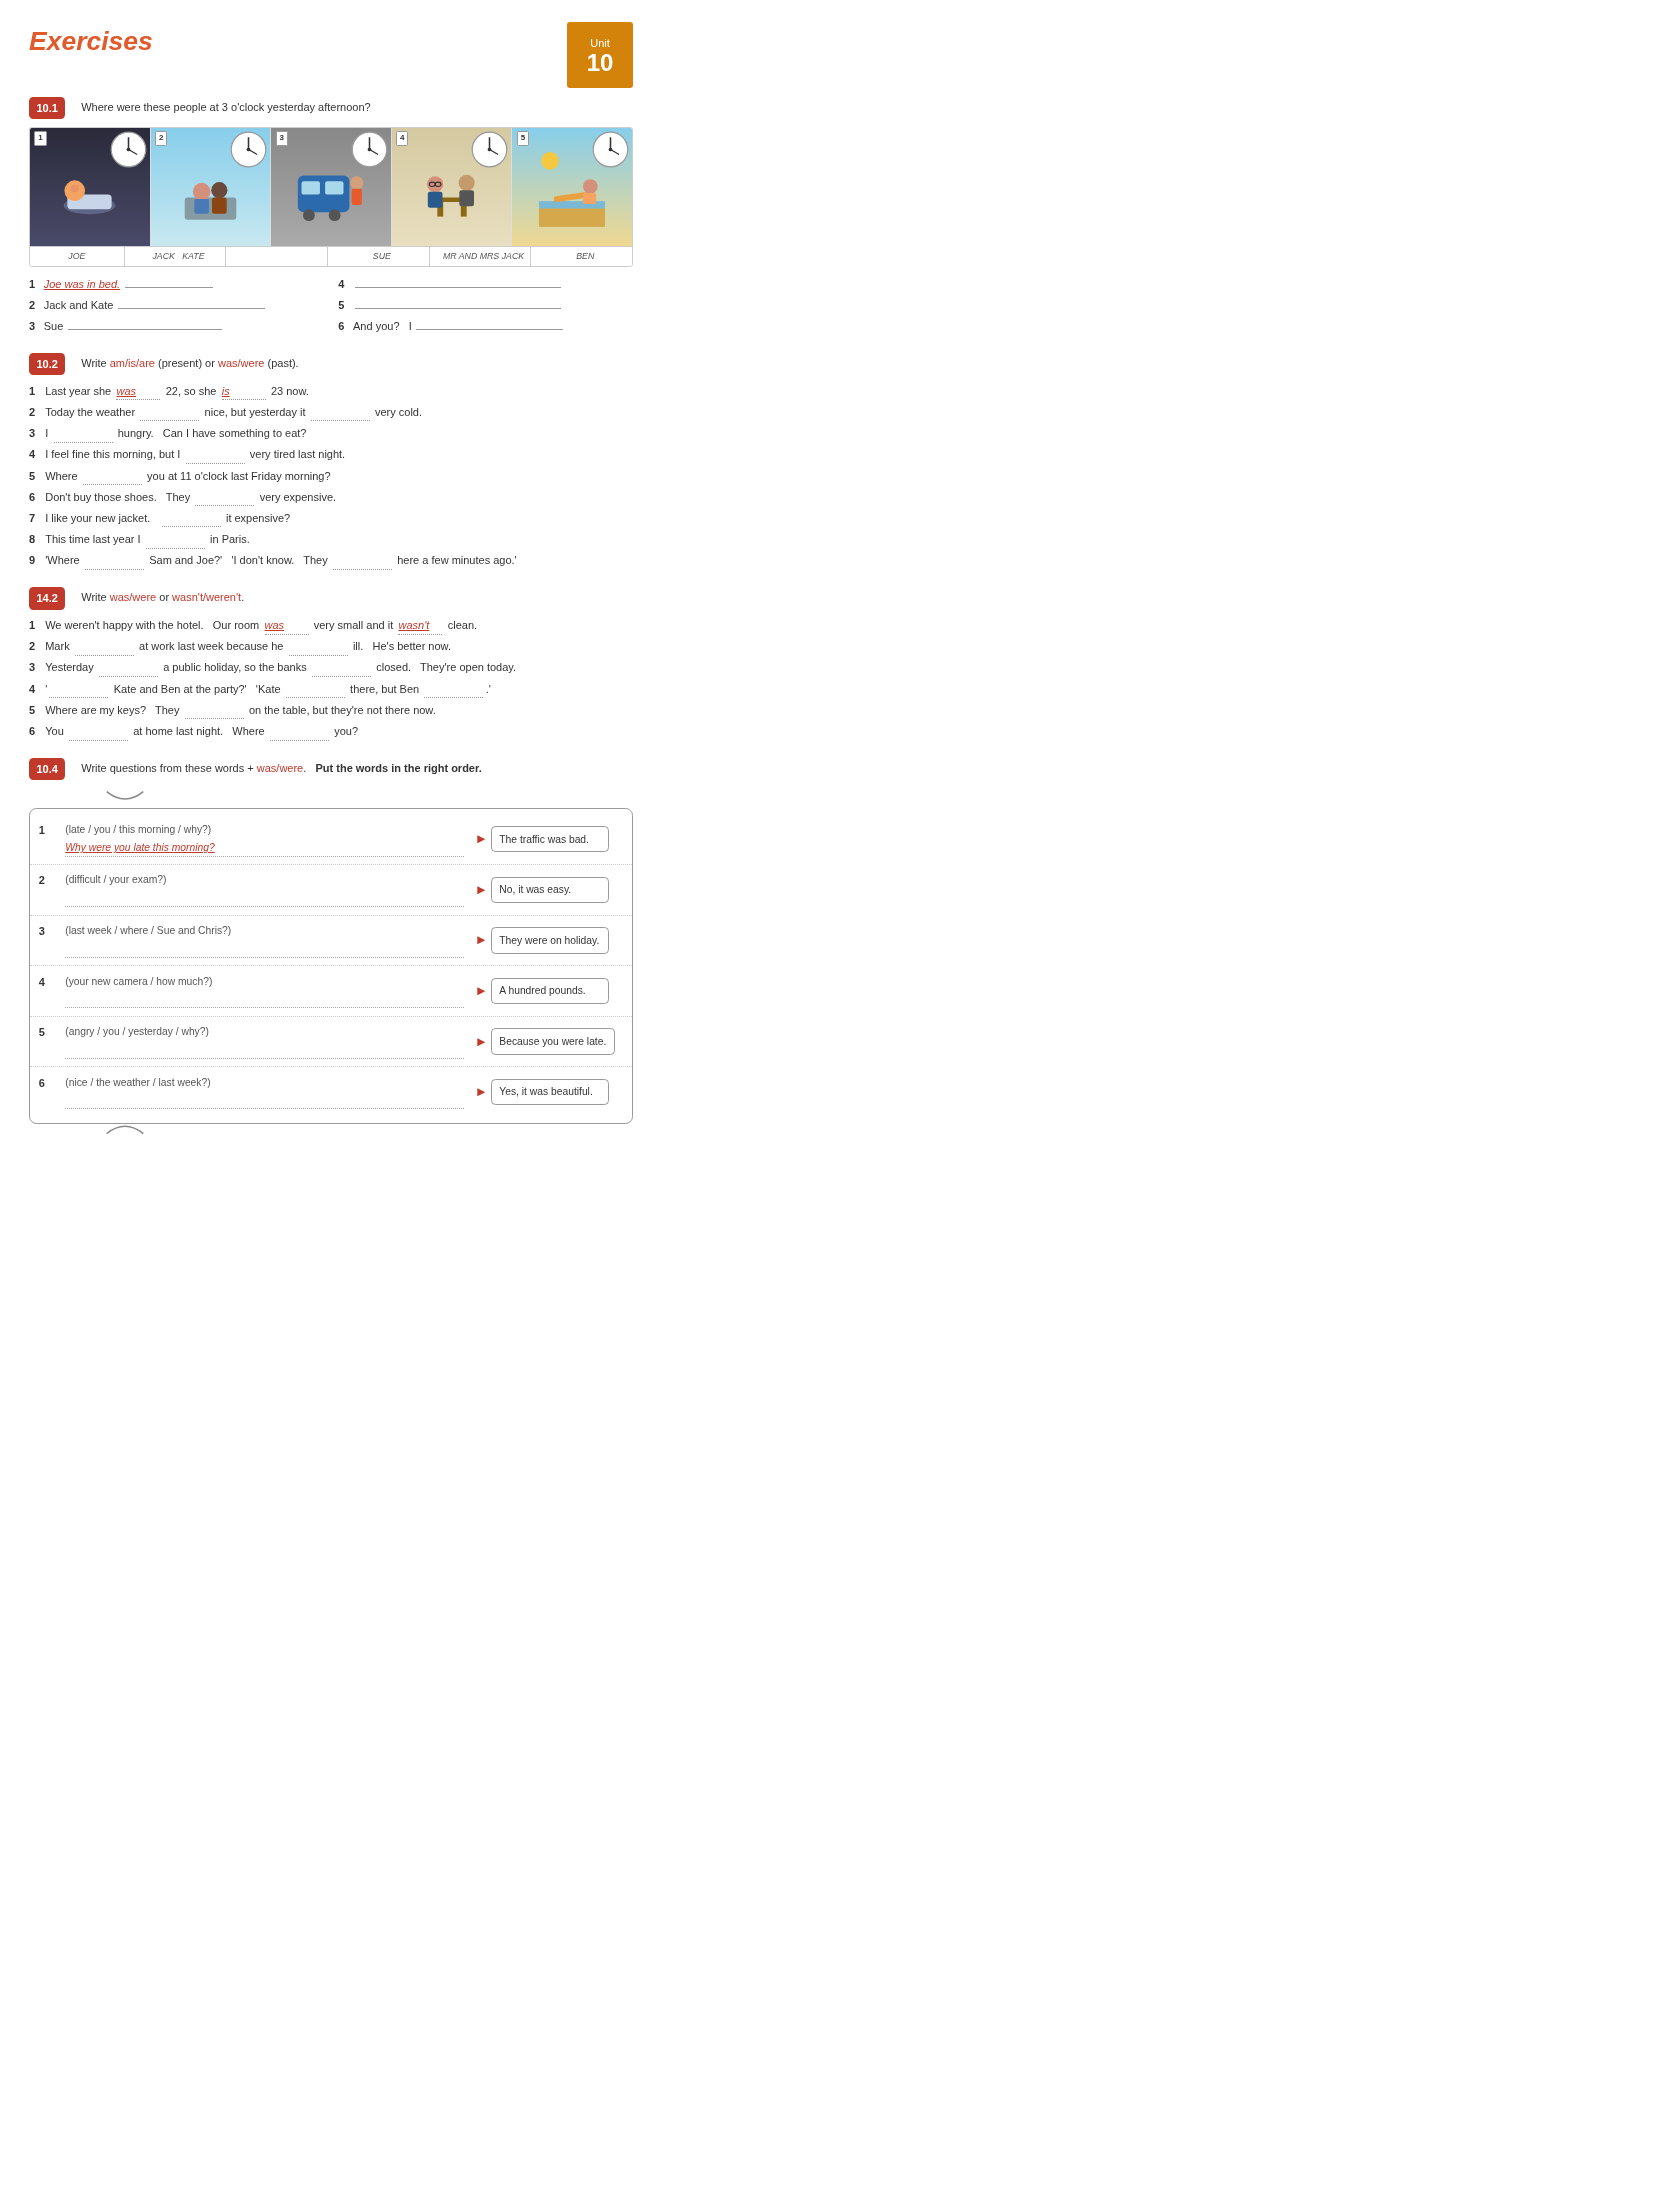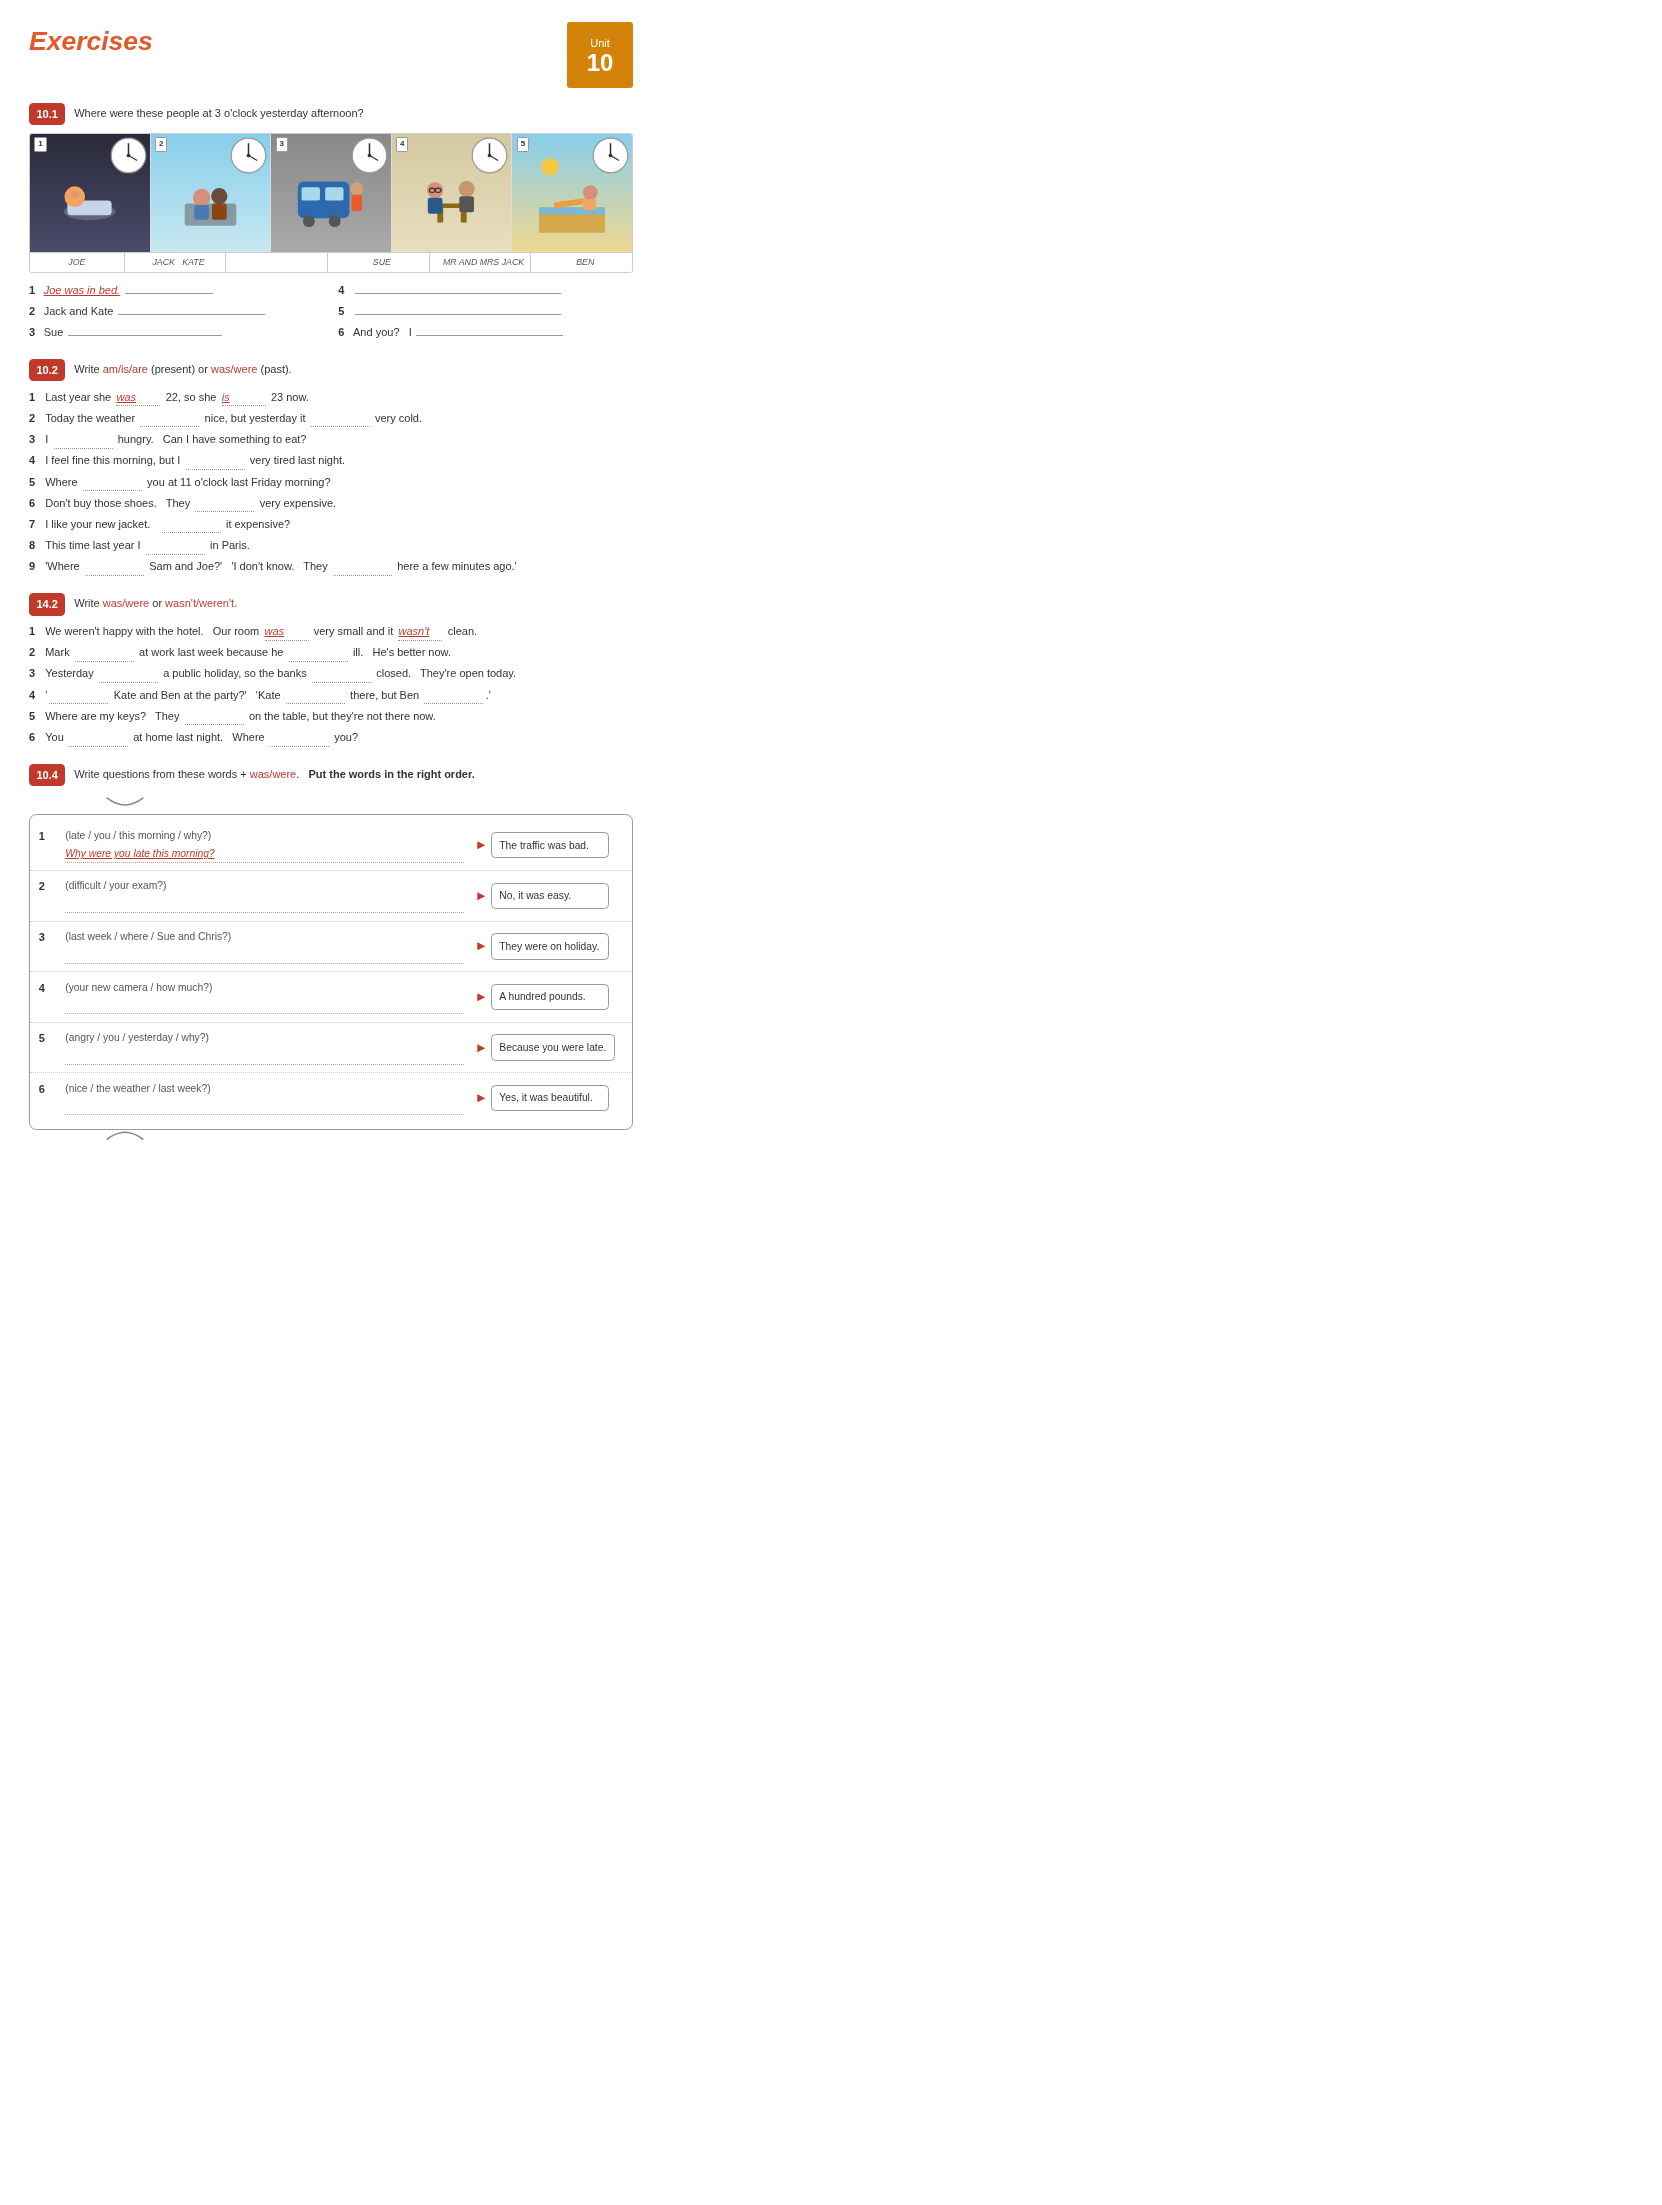--- a/index.html
+++ b/index.html
@@ -11,21 +11,21 @@
       padding: 22px 29px;
       font-size: 11px;
       line-height: 1.5;
     }
 
     
     .page-header {
       display: flex;
       justify-content: space-between;
       align-items: flex-start;
-      margin-bottom: 15px;
+      margin-bottom: 9px;
     }
     .exercises-title {
       font-size: 26.5px;
       color: #e05a2b;
       font-style: italic;
       font-weight: bold;
     }
     .unit-badge {
       background: #d4830a;
       color: #fff;
@@ -47,21 +47,21 @@
       line-height: 1;
     }
 
     
     .section {
       margin-bottom: 17.6px;
     }
     .section-header {
       display: flex;
       align-items: flex-start;
-      gap: 9px;
+      gap: 16px;
       margin-bottom: 7.4px;
     }
     .section-badge {
       background: #c0392b;
       color: #fff;
       font-weight: bold;
       font-size: 11px;
       border-radius: 4.4px;
       padding: 2.9px 7.4px;
       white-space: nowrap;

